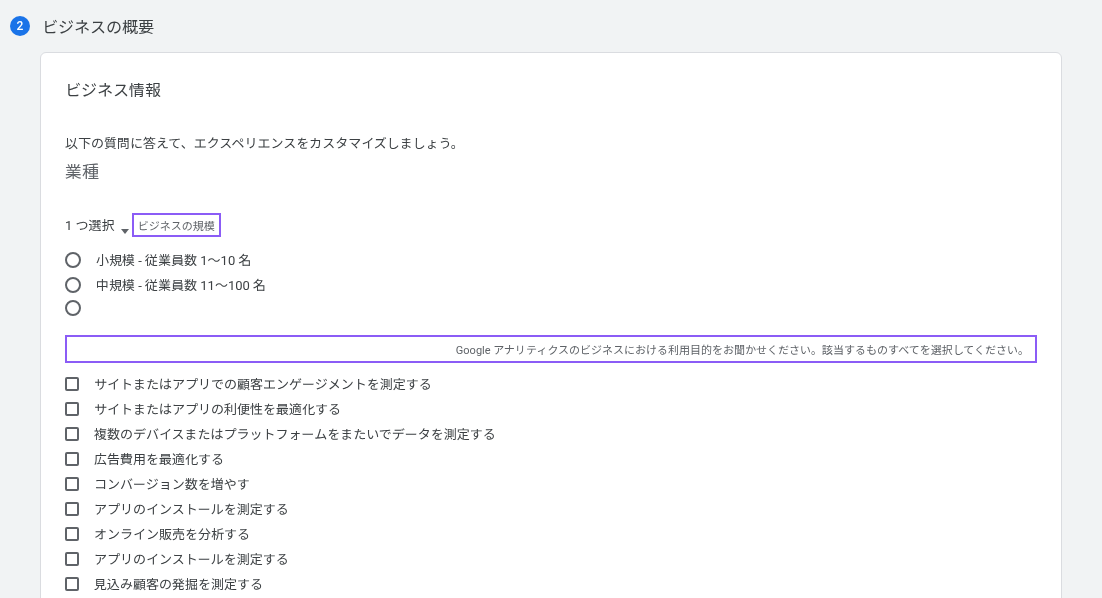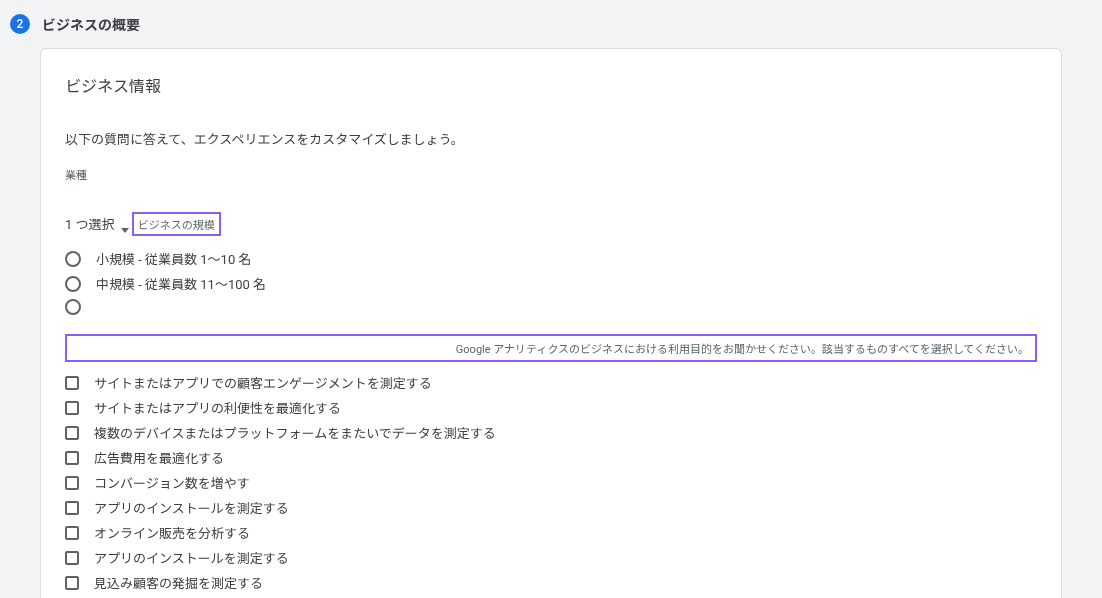--- a/index.html
+++ b/index.html
@@ -21,44 +21,44 @@
       background: #1a73e8;
       color: #fff;
       display: flex;
       align-items: center;
       justify-content: center;
       font-size: 12px;
       font-weight: 500;
       margin-right: 12px;
     }
     .step-title {
-      font-size: 14px;
-      font-weight: 700;
+      font-size: 16px;
+      font-weight: 400;
       color: #3c4043;
     }
     .card {
       background: #fff;
       border: 1px solid #dadce0;
       border-radius: 6px;
       margin: 0 40px 20px 40px;
       padding: 24px 24px 20px 24px;
     }
     .card-title {
       font-size: 16px;
       font-weight: 400;
       color: #3c4043;
       margin-bottom: 32px;
     }
     .card-desc {
       font-size: 13px;
       color: #3c4043;
-      margin-bottom: 18px;
+      margin-bottom: 6px;
     }
     .field-label {
-      font-size: 11px;
+      font-size: 17px;
       color: #5f6368;
       margin-bottom: 6px;
     }
     .select {
       display: inline-flex;
       align-items: flex-end;
       gap: 6px;
       font-size: 13px;
       color: #3c4043;
       cursor: pointer;

